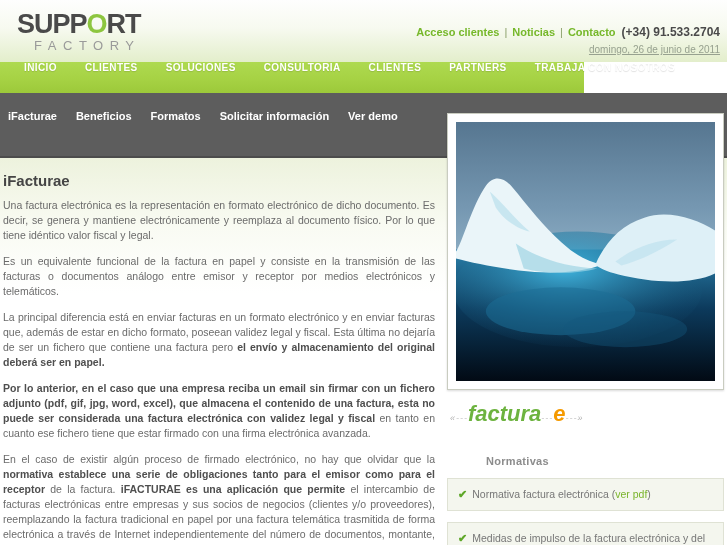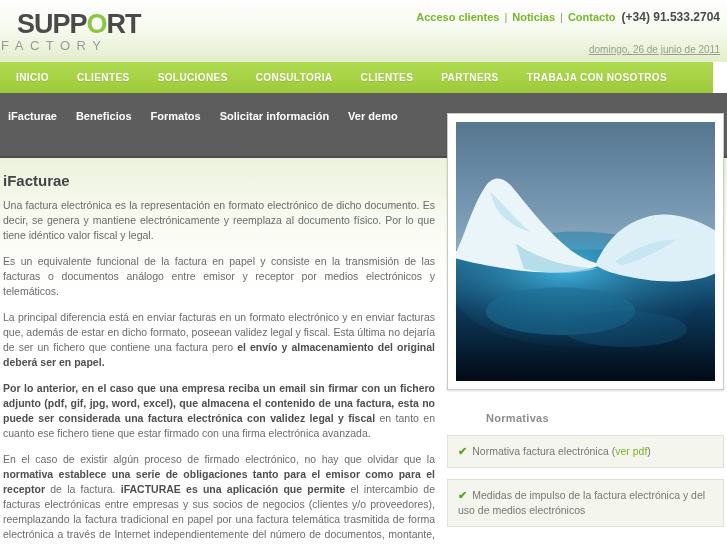--- a/index.html
+++ b/index.html
@@ -14,38 +14,38 @@
   .page { position:absolute; inset:0; width:727px; height:545px; }
 
   
   .header {
     position:absolute; left:0; top:0; width:727px; height:62px;
     background:linear-gradient(180deg,#fefefe 0%,#f7faf0 45%,#e3eecb 100%);
   }
   .logo { position:absolute; left:1px; top:11px; line-height:1; }
   .logo-top { font-size:27px; font-weight:bold; letter-spacing:-1px; color:#4a4a4a;padding-left:16px; }
   .logo-top .o-green { color:#8dc63f; }
-  .logo-bottom { font-size:13px; color:#9a9a9a; letter-spacing:6.5px; margin-top:1px; }
+  .logo-bottom { font-size:13px; color:#9a9a9a; letter-spacing:6.5px; margin-top:1px;text-align:right; }
   .header-links {
-    position:absolute; right:7px; top:10px;
+    position:absolute; right:7px; top:25px;
     font-size:11px; font-weight:bold; white-space:nowrap;
   }
   .header-links a { color:#76b82a; text-decoration:none; cursor:pointer; }
   .header-links .sep { color:#8aa06a; margin:0 5px; font-weight:normal; }
   .header-links .phone { color:#4a4a4a; font-size:12px; margin-left:6px; }
   .header-date {
     position:absolute; right:7px; top:44px;
     font-size:10px; color:#97a18f;text-decoration:underline;
   }
 
   
   .main-nav {
-    position:absolute; left:0; top:62px; width:713px; height:31px;
+    position:absolute; left:0; top:62px; width:584px; height:31px;
     background:linear-gradient(180deg,#aeda50 0%,#a6d244 55%,#9cc93a 100%);
-    display:flex; align-items:center; padding-left:16px;
+    display:flex; align-items:flex-start; padding-left:24px;
   }
   .main-nav a {
     color:#ffffff; font-size:10px; font-weight:bold; letter-spacing:.4px;
     text-decoration:none; padding:0 14px 0 0; margin-right:14px; cursor:pointer;
     text-shadow:0 1px 1px rgba(0,0,0,.12); white-space:nowrap;
   }
 
   
   .sub-band {
     position:absolute; left:0; top:93px; width:727px; height:65px;
@@ -183,20 +183,23 @@
         <ellipse cx="105" cy="190" rx="75" ry="24" fill="#1b6d96" opacity="0.55"></ellipse>
         <ellipse cx="170" cy="208" rx="62" ry="18" fill="#14577e" opacity="0.4"></ellipse>
         <path d="M0,130 C6,122 16,84 30,64 C38,53 48,55 57,66 C72,84 88,105 106,121 C119,133 133,141 147,143 C128,151 95,153 63,149 C39,146 15,141 0,137 Z" fill="#eaf5f9"></path>
         <path d="M140,143 C150,120 166,103 189,96 C213,88 241,97 260,109 L260,152 C235,164 195,161 163,153 C151,150 144,147 140,143 Z" fill="#def0f7"></path>
         <path d="M34,70 C44,78 58,96 74,110 C62,108 48,98 40,86 Z" fill="#bfe2ee" opacity="0.8"></path>
         <path d="M60,122 C82,137 112,146 142,147 C120,153 90,153 68,147 Z" fill="#9fd4e4" opacity="0.7"></path>
         <path d="M160,140 C176,128 198,118 222,118 C204,130 182,140 166,144 Z" fill="#b9dfec" opacity="0.6"></path>
       </svg>
     </div>
 
+    <div class="facturae-logo">
+      <span class="deco">«---</span><span class="word">factura</span><span class="deco">---</span><span class="e">e</span><span class="deco">---»</span>
+    </div>
 
     <div class="normativas-title">Normativas</div>
 
     <div class="norm-box">
       <span class="check">✔</span><span>Normativa factura electrónica </span><span class="paren">(</span><a>ver pdf</a><span class="paren">)</span>
     </div>
 
     <div class="norm-box">
       <span class="check">✔</span><span>Medidas de impulso de la factura electrónica y del uso de medios electrónicos </span>
     </div>

